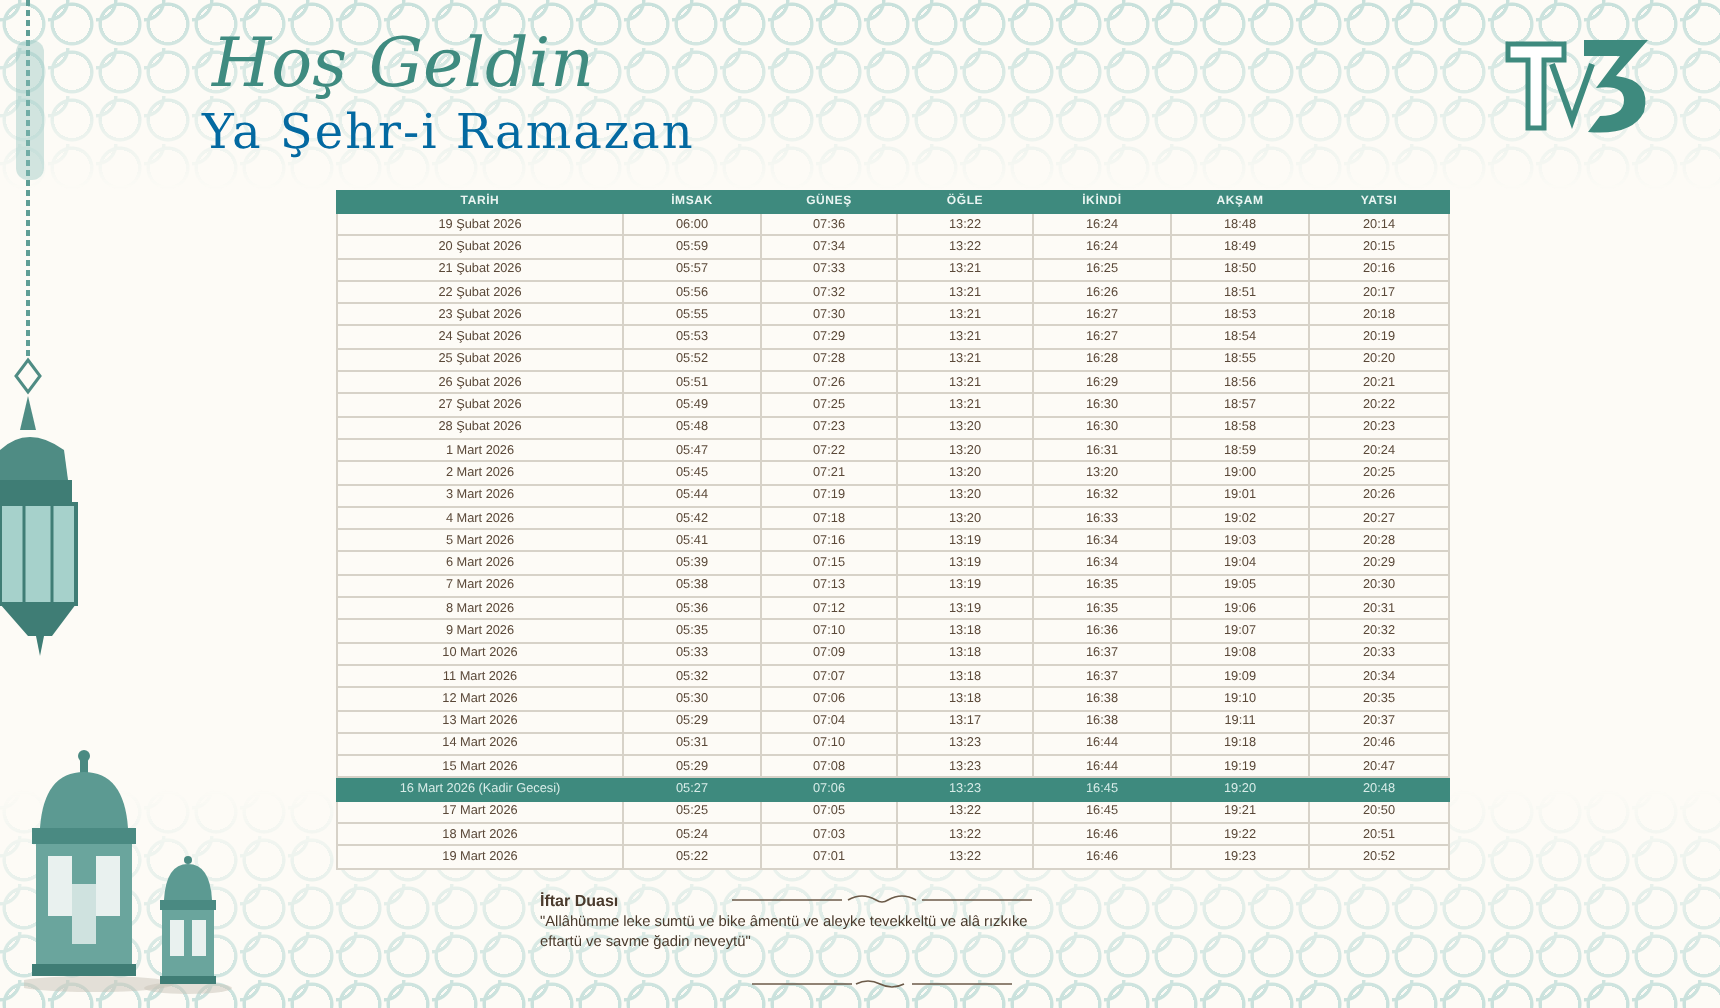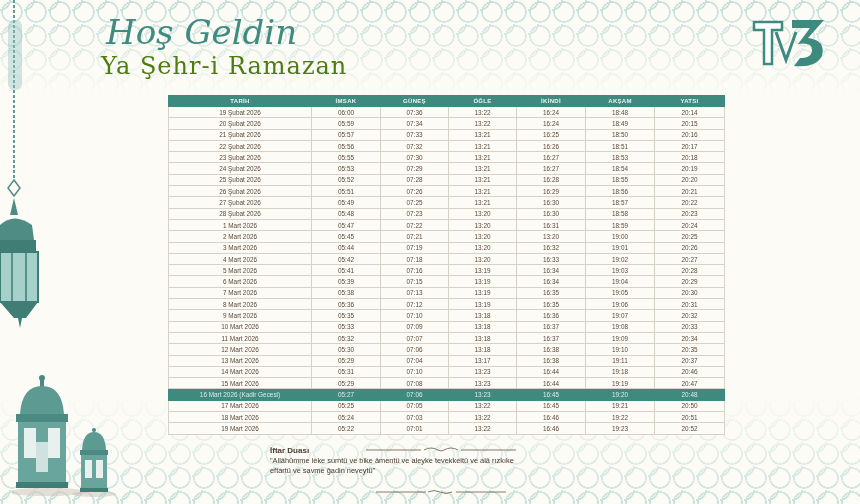--- a/index.html
+++ b/index.html
@@ -14,21 +14,21 @@
   }
   .pattern-bottom { position:absolute; left:0; bottom:0; width:860px; height:110px; opacity:0.55;
     background-image:
       radial-gradient(circle at 12px 12px, transparent 9px, #9ccbc6 9px, #9ccbc6 10.5px, transparent 11px),
       radial-gradient(circle at 0px 0px, transparent 9px, #9ccbc6 9px, #9ccbc6 10.5px, transparent 11px);
     background-size:24px 24px;
     -webkit-mask-image:linear-gradient(to top, #000 0%, rgba(0,0,0,0.5) 45%, transparent 100%);
     mask-image:linear-gradient(to top, #000 0%, rgba(0,0,0,0.5) 45%, transparent 100%);
   }
   .title-script { position:absolute; left:94px; top:12px; font-family:"DejaVu Serif", serif; font-style:italic; font-size:34px; color:#3f8b80; letter-spacing:0px;margin-left:12px; }
-  .title-main { position:absolute; left:101px; top:52px; font-family:"DejaVu Serif", serif; font-size:24px; color:#4d7c0f; letter-spacing:1px; }
+  .title-main { position:absolute; left:101px; top:52px; font-family:"DejaVu Serif", serif; font-size:24px; color:#0369a1; letter-spacing:1px; }
   .logo { position:absolute; left:752px; top:18px; width:75px; height:50px; }
   .lantern-hanging { position:absolute; left:0; top:0; width:50px; height:330px; }
   .lantern-floor { position:absolute; left:12px; top:372px; width:110px; height:125px; }
   table.schedule { position:absolute; left:168px; top:95px; width:556px; border-collapse:collapse; font-size:6.4px; color:#5a4838; table-layout:fixed; background:#fdfbf6; }
   table.schedule th { background:#3e8a7e; color:#eaf5f2; font-weight:bold; height:10px; padding:0; border:1px solid #3e8a7e; font-size:6px; letter-spacing:0.3px; }
   table.schedule td { height:10.3px; padding:0; text-align:center; border:1px solid #d7d2c8; }
   table.schedule tr.highlight td { background:#3e8a7e; color:#d8ece8; border-color:#3e8a7e; }
   .col-date { width:143px; } .col-imsak { width:69px; } .col-gunes { width:68px; } .col-ogle { width:68px; } .col-ikindi { width:69px; } .col-aksam { width:69px; } .col-yatsi { width:70px; }
   .dua { position:absolute; left:270px; top:446px; width:340px; text-align:left; color:#4a3a2c; font-size:7.4px; line-height:10px; }
   .dua-title { font-weight:bold; font-size:8px; }

